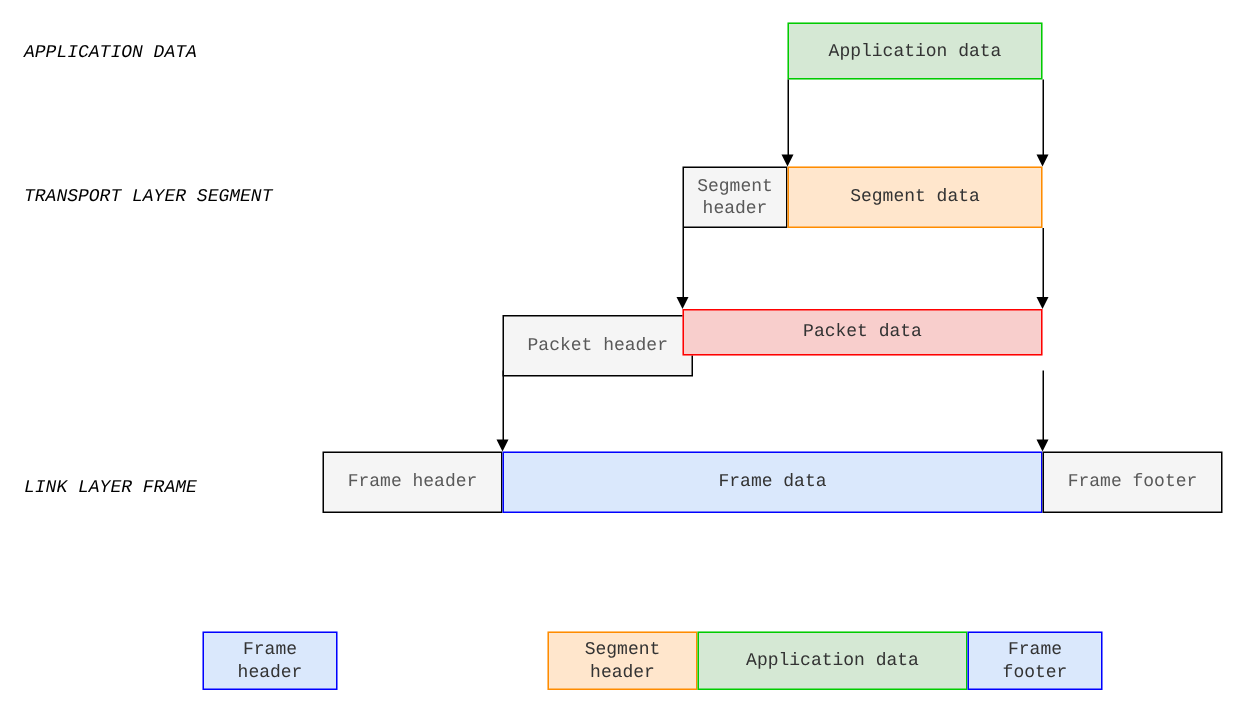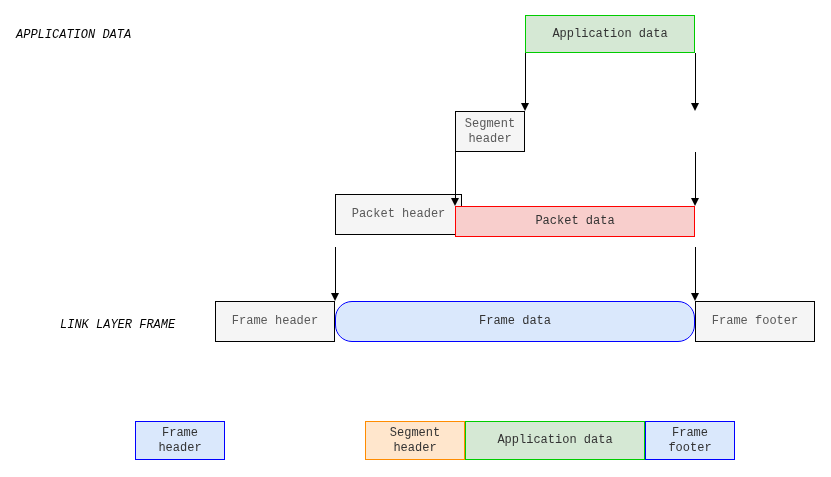--- a/index.html
+++ b/index.html
@@ -51,32 +51,32 @@
     border-right: 4.5px solid transparent;
     border-top: 8px solid var(--arrow);
   }
 
   
   #box-app-data       { left: 525px; top: 15px;  width: 170px; height: 38px; }
   
   #box-seg-header     { left: 455px; top: 111px; width: 70px;  height: 41px; }
   #box-seg-data       { left: 525px; top: 111px; width: 170px; height: 41px; }
   
-  #box-pkt-header     { left: 335px; top: 194px; width: 127px; height: 41px; }
+  #box-pkt-header     { left: 335px; top: 210px; width: 127px; height: 41px; }
   #box-pkt-data       { left: 455px; top: 206px; width: 240px; height: 31px; }
   
   #box-frm-header     { left: 215px; top: 301px; width: 120px; height: 41px; }
-  #box-frm-data       { left: 335px; top: 301px; width: 360px; height: 41px; border-radius: 17px; }
+  #box-frm-data       { left: 335px; top: 301px; width: 360px; height: 41px; }
   #box-frm-footer     { left: 695px; top: 301px; width: 120px; height: 41px; }
 
   
   #lbl-application { left: 16px; top: 28px; }
   #lbl-transport   { left: 16px; top: 124px; }
   #lbl-internet    { left: 16px; top: 219px; }
-  #lbl-link        { left: 16px; top: 318px; margin-left: 44px; }
+  #lbl-link        { left: 16px; top: 318px; }
 
   
   #arrow-a1 { left: 521px; top: 53px;  height: 58px; }
   #arrow-a2 { left: 691px; top: 53px;  height: 58px; }
   #arrow-a3 { left: 451px; top: 152px; height: 54px; }
   #arrow-a4 { left: 691px; top: 152px; height: 54px; }
   #arrow-a5 { left: 331px; top: 247px; height: 54px; }
   #arrow-a6 { left: 691px; top: 247px; height: 54px; }
 
   
@@ -86,25 +86,27 @@
   #seg-seg-header  { left: 365px; width: 100px; }
   #seg-app-data    { left: 465px; width: 180px; }
   #seg-frm-footer  { left: 645px; width: 90px;  }
 </style>
 </head>
 <body>
 
 <div id="canvas">
 
   <div class="layer-label" id="lbl-application">APPLICATION DATA</div>
+  <div class="layer-label" id="lbl-transport">TRANSPORT LAYER SEGMENT</div>
   <div class="layer-label" id="lbl-link">LINK LAYER FRAME</div>
 
   <div class="box green" id="box-app-data">Application data</div>
 
   <div class="box gray" id="box-seg-header">Segment header</div>
+  <div class="box orange" id="box-seg-data">Segment data</div>
 
   <div class="box gray" id="box-pkt-header">Packet header</div>
   <div class="box red" id="box-pkt-data">Packet data</div>
 
   <div class="box gray" id="box-frm-header">Frame header</div>
   <div class="box blue" id="box-frm-data">Frame data</div>
   <div class="box gray" id="box-frm-footer">Frame footer</div>
 
   <div class="arrow" id="arrow-a1">
     <div class="line"></div>

